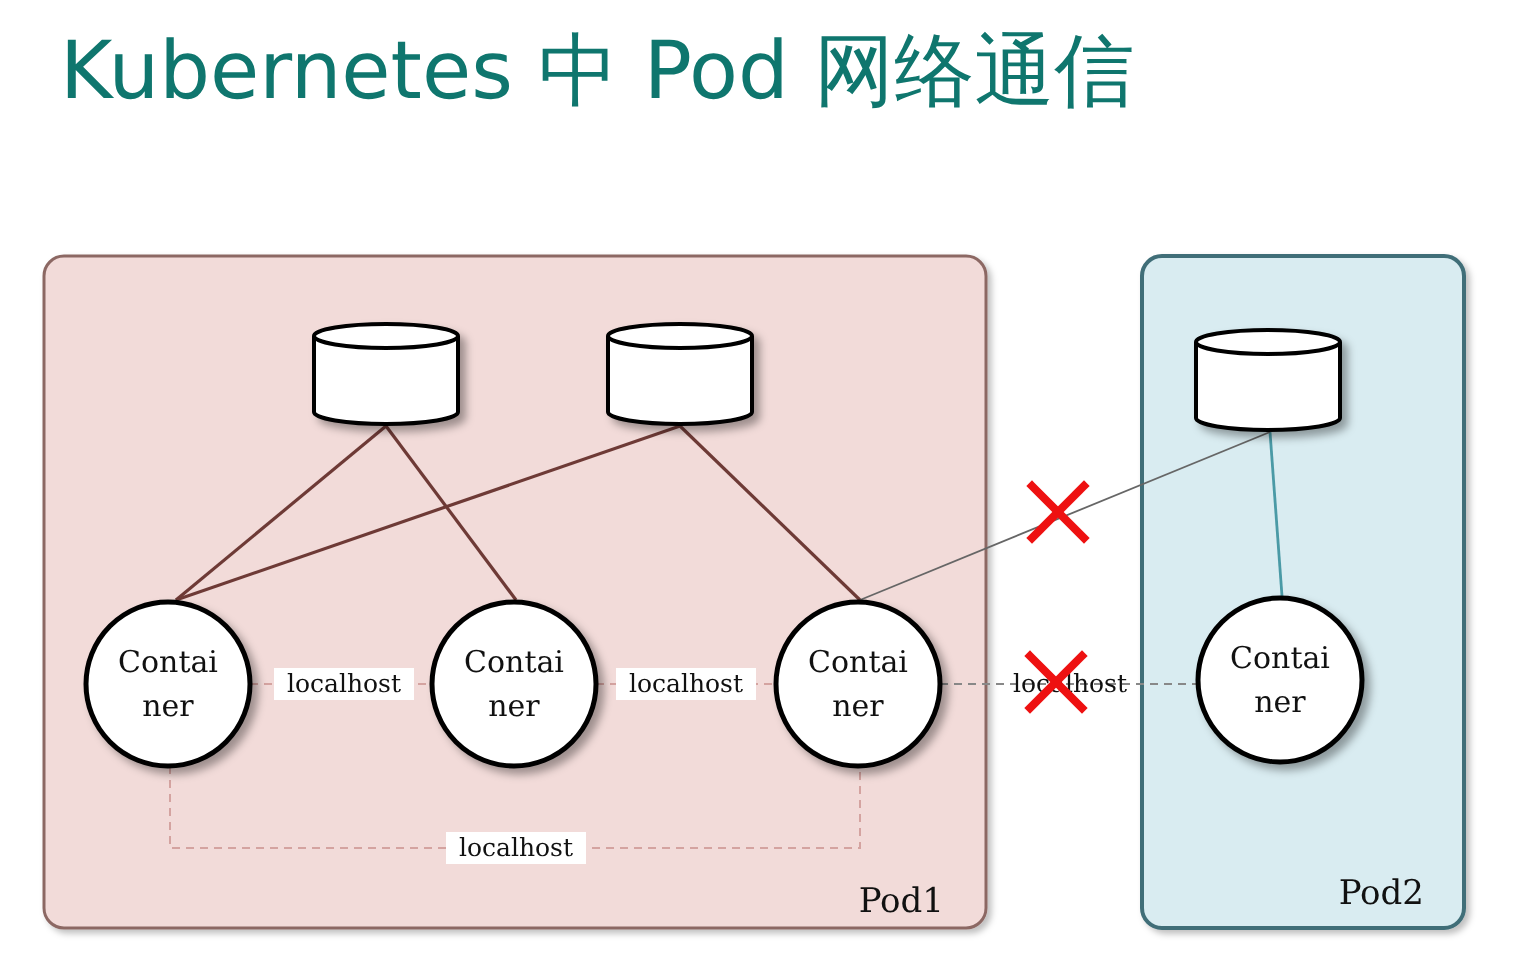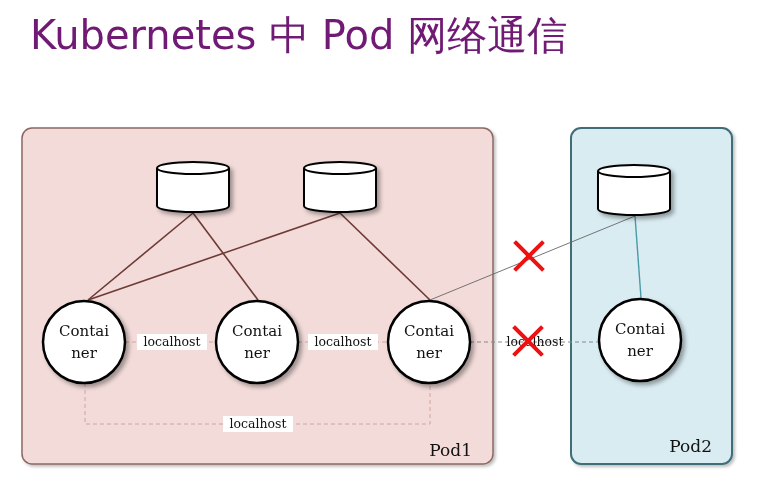--- a/index.html
+++ b/index.html
@@ -1,20 +1,20 @@
 <!DOCTYPE html>
 <html><head>
 <meta charset="utf-8">
 <style>
   html, body { margin: 0; padding: 0; background: #ffffff; }
   body { width: 757px; height: 490px; position: relative; overflow: hidden; }
   .title {
     position: absolute; left: 30px; top: 8px;
     font-family: "DejaVu Sans", "Liberation Sans", sans-serif;
-    font-size: 40px; color: #701a75; letter-spacing: 0px; white-space: nowrap; text-align: center;
+    font-size: 40px; color: #0f766e; letter-spacing: 0px; white-space: nowrap; text-align: center;
   }
   svg { position: absolute; left: 0; top: 0; }
   .serif { font-family: "DejaVu Serif", "Liberation Serif", serif; }
 </style>
 </head>
 <body>
 
 <div class="title">Kubernetes 中 Pod 网络通信</div>
 
 <svg width="757" height="490" viewBox="0 0 757 490">

